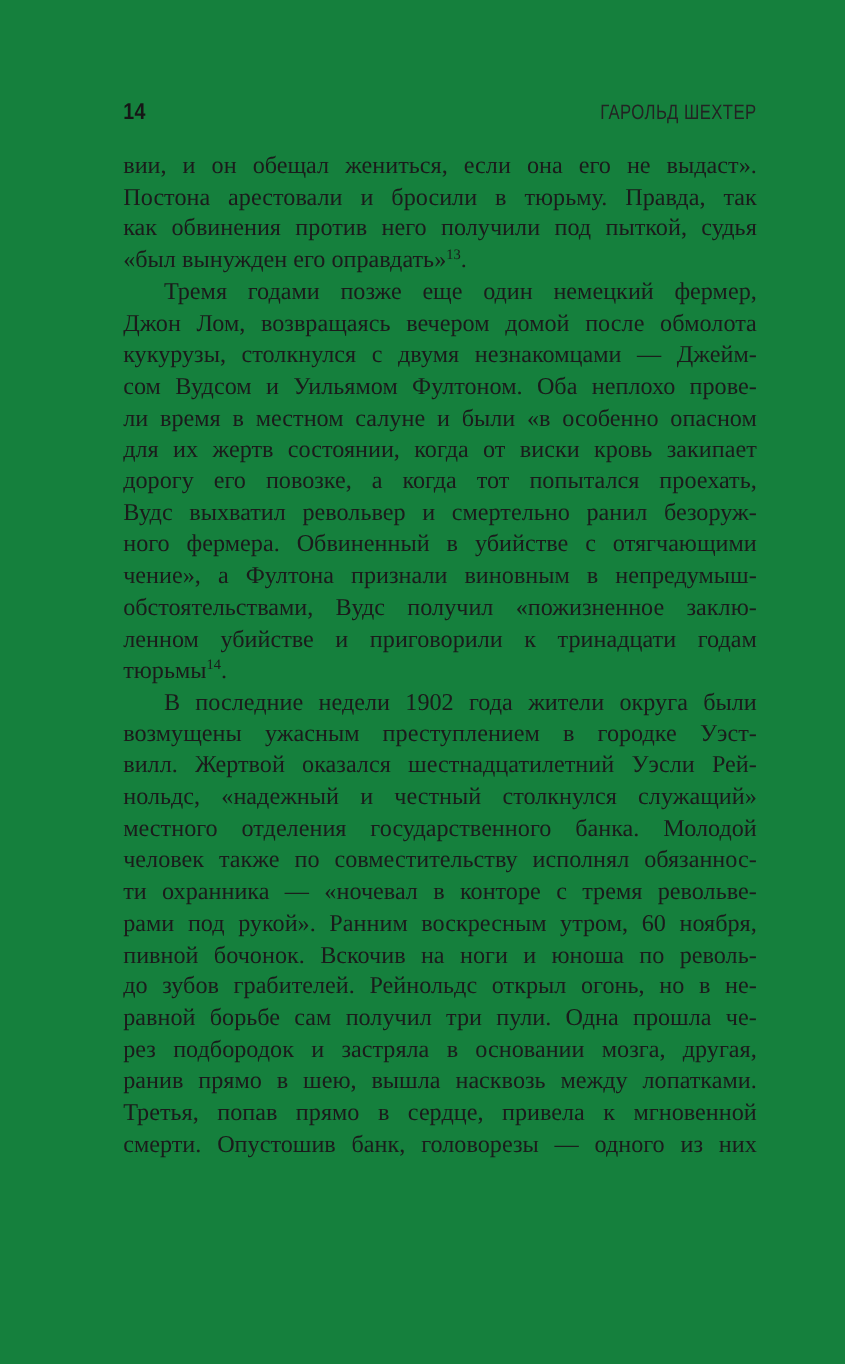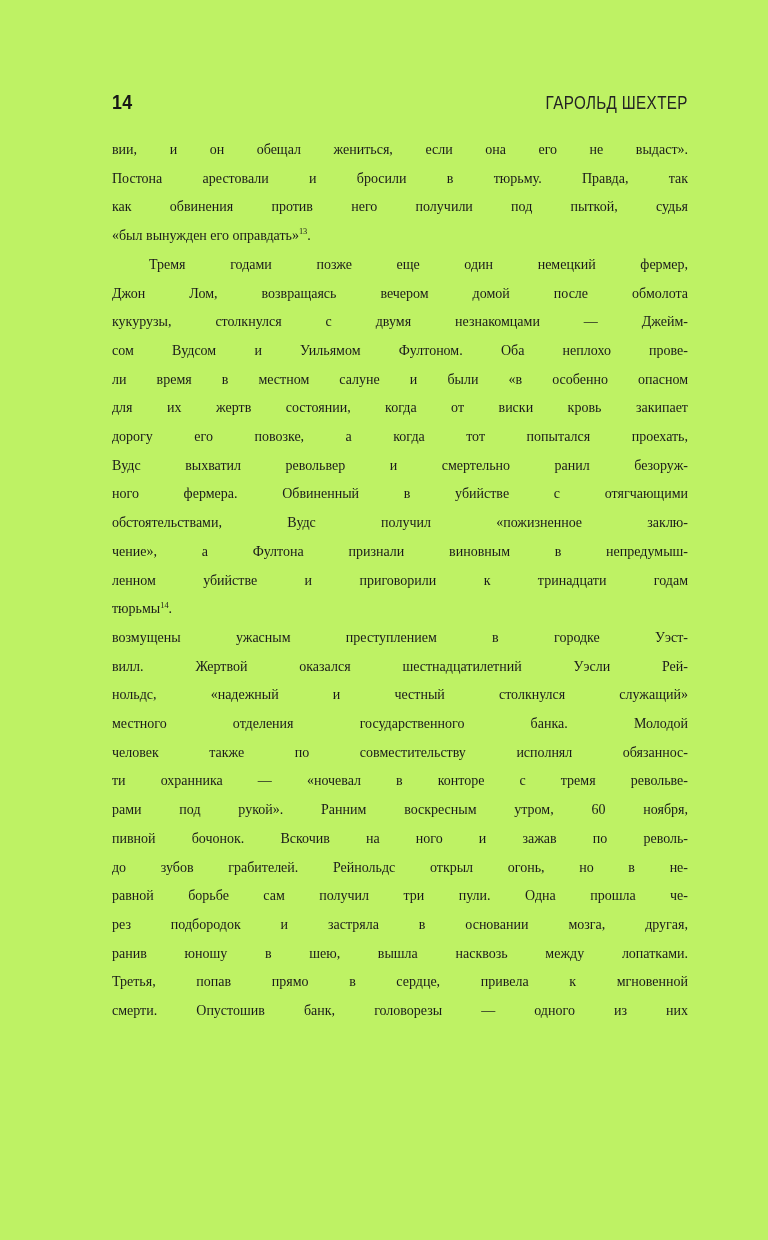--- a/index.html
+++ b/index.html
@@ -4,21 +4,21 @@
 <style>
   html, body {
     margin: 0;
     padding: 0;
     background: #ffffff;
   }
   .page {
     position: relative;
     width: 768px;
     height: 1240px;
-    background: #bef264;
+    background: #15803d;
     overflow: hidden;
     font-family: "Liberation Serif", serif;
     color: #1b1b1b;
   }
   .running-header {
     position: absolute;
     top: 90px;
     left: 112px;
     width: 576px;
     height: 26px;
@@ -42,21 +42,21 @@
     transform: scaleX(0.8);
     transform-origin: right center;
     color: #232323;
     white-space: nowrap;
   }
   .text-block {
     position: absolute;
     top: 136px;
     left: 112px;
     width: 576px;
-    font-size: 14px;
+    font-size: 22px;
     line-height: 28.7px;
   }
   .line {
     text-align: justify;
     white-space: normal;
   }
   .line.just {
     text-align-last: justify;
   }
   .line.indent {
@@ -84,32 +84,33 @@
       <div class="line">«был вынужден его оправдать»<sup>13</sup>.</div>
       <div class="line just indent">Тремя годами позже еще один немецкий фермер,</div>
       <div class="line just">Джон Лом, возвращаясь вечером домой после обмолота</div>
       <div class="line just">кукурузы, столкнулся с двумя незнакомцами — Джейм-</div>
       <div class="line just">сом Вудсом и Уильямом Фултоном. Оба неплохо прове-</div>
       <div class="line just">ли время в местном салуне и были «в особенно опасном</div>
       <div class="line just">для их жертв состоянии, когда от виски кровь закипает</div>
       <div class="line just">дорогу его повозке, а когда тот попытался проехать,</div>
       <div class="line just">Вудс выхватил револьвер и смертельно ранил безоруж-</div>
       <div class="line just">ного фермера. Обвиненный в убийстве с отягчающими</div>
+      <div class="line just">чение», а Фултона признали виновным в непредумыш-</div>
       <div class="line just">обстоятельствами, Вудс получил «пожизненное заклю-</div>
-      <div class="line just">чение», а Фултона признали виновным в непредумыш-</div>
       <div class="line just">ленном убийстве и приговорили к тринадцати годам</div>
       <div class="line">тюрьмы<sup>14</sup>.</div>
+      <div class="line just indent">В последние недели 1902 года жители округа были</div>
       <div class="line just">возмущены ужасным преступлением в городке Уэст-</div>
       <div class="line just">вилл. Жертвой оказался шестнадцатилетний Уэсли Рей-</div>
       <div class="line just">нольдс, «надежный и честный столкнулся служащий»</div>
       <div class="line just">местного отделения государственного банка. Молодой</div>
       <div class="line just">человек также по совместительству исполнял обязаннос-</div>
       <div class="line just">ти охранника — «ночевал в конторе с тремя револьве-</div>
       <div class="line just">рами под рукой». Ранним воскресным утром, 60 ноября,</div>
-      <div class="line just">пивной бочонок. Вскочив на ного и зажав по револь-</div>
+      <div class="line just">пивной бочонок. Вскочив на ноги и юноша по револь-</div>
       <div class="line just">до зубов грабителей. Рейнольдс открыл огонь, но в не-</div>
       <div class="line just">равной борьбе сам получил три пули. Одна прошла че-</div>
       <div class="line just">рез подбородок и застряла в основании мозга, другая,</div>
-      <div class="line just">ранив юношу в шею, вышла насквозь между лопатками.</div>
+      <div class="line just">ранив прямо в шею, вышла насквозь между лопатками.</div>
       <div class="line just">Третья, попав прямо в сердце, привела к мгновенной</div>
       <div class="line just">смерти. Опустошив банк, головорезы — одного из них</div>
     </main>
 </div>
 
 </body></html>

